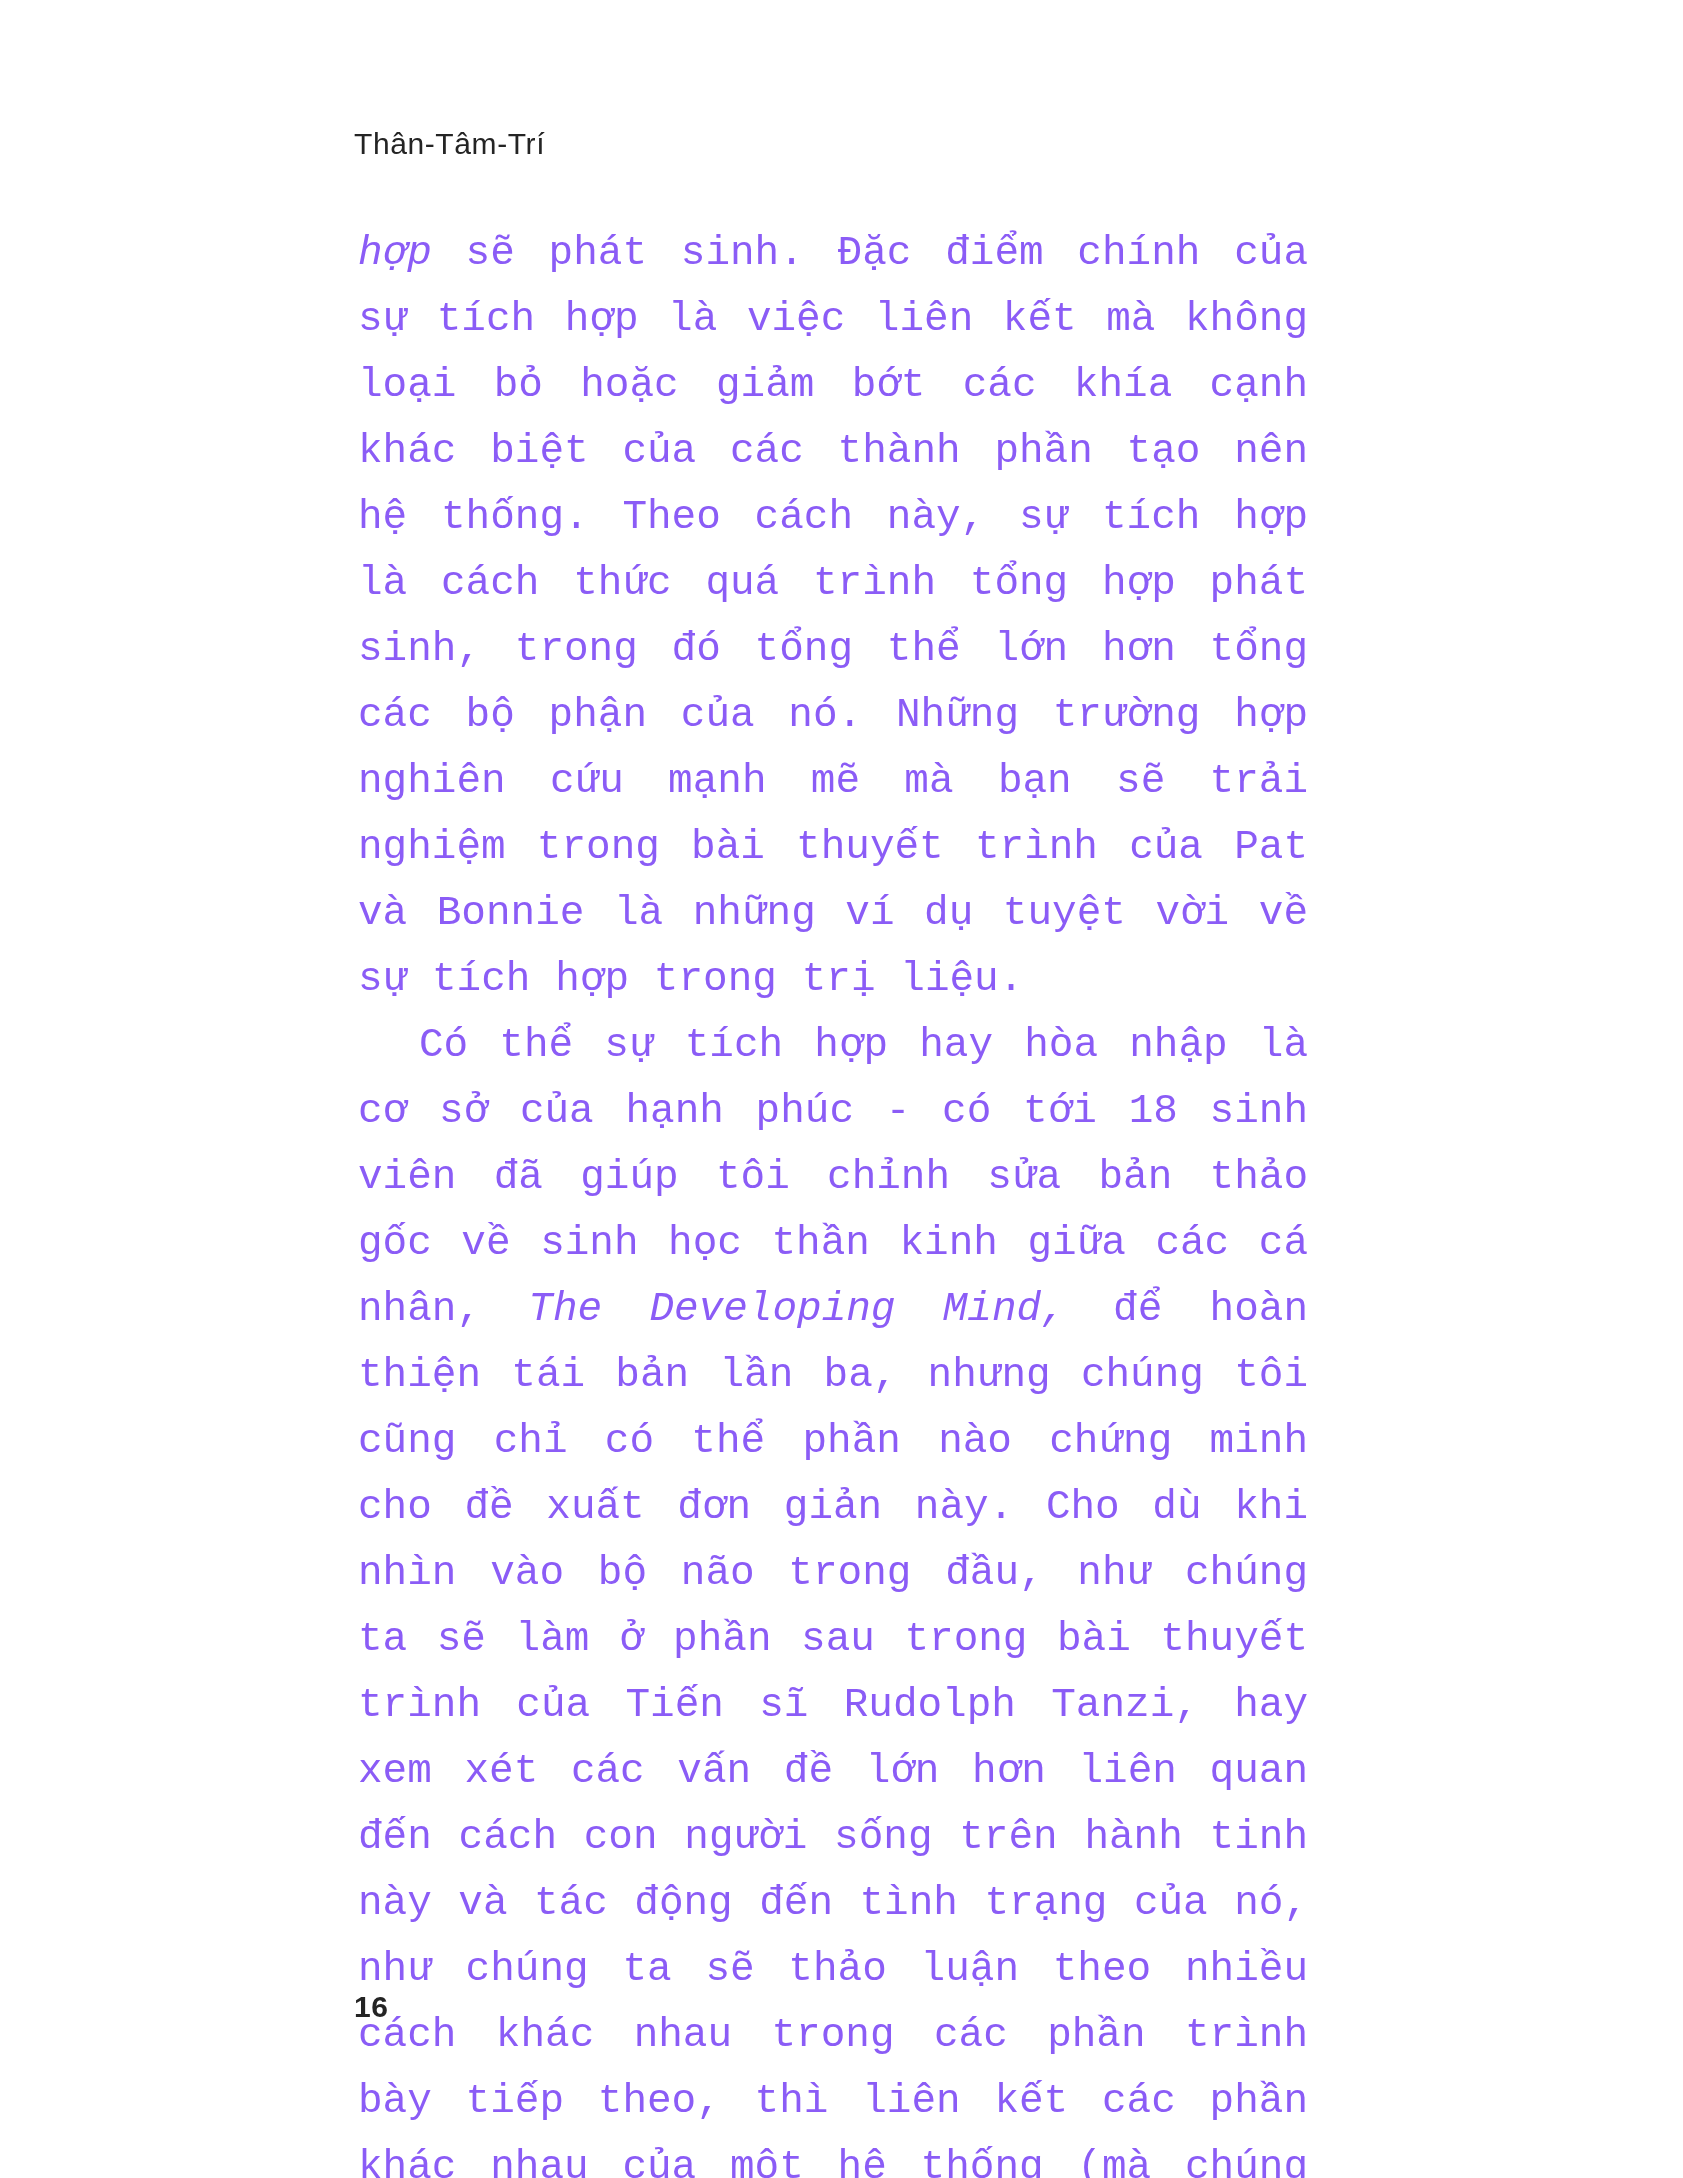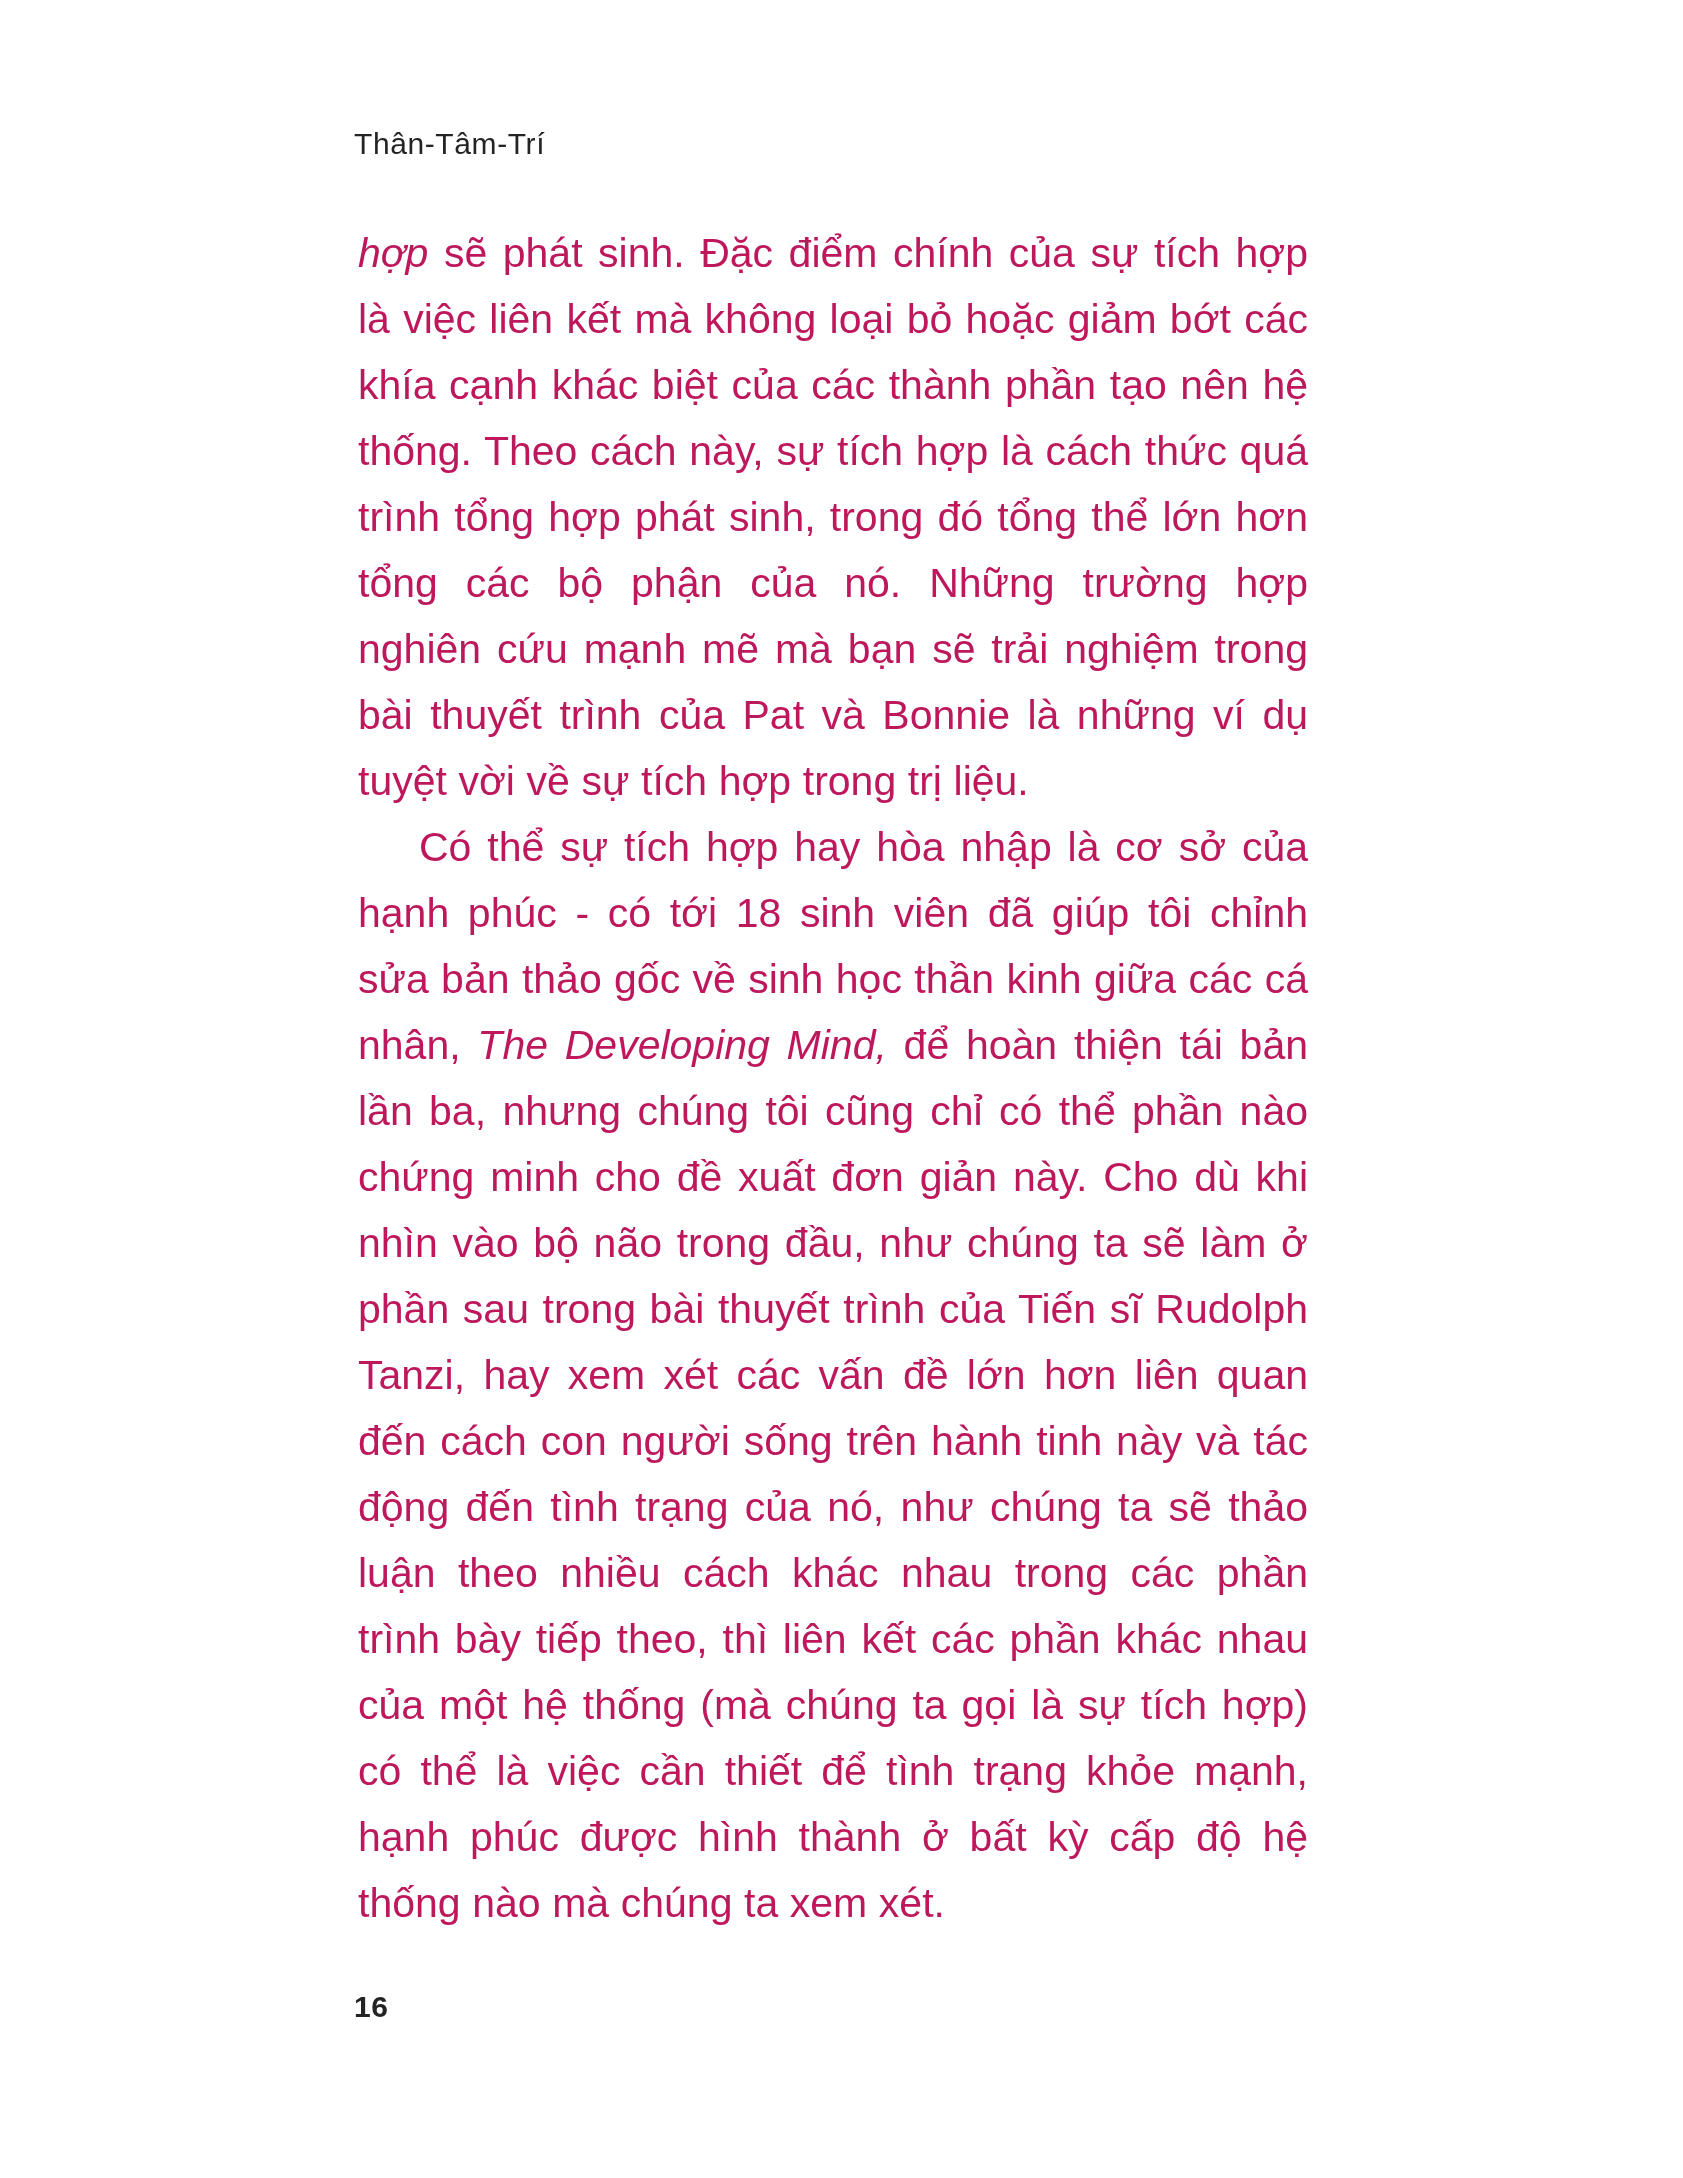--- a/index.html
+++ b/index.html
@@ -39,27 +39,27 @@
 
   
   .textblock {
     position: absolute;
     left: 358px;
     top: 220px;
     width: 950px;
   }
 
   .para {
-    font-family: Liberation Sans, sans-serif;
+    font-family: Liberation Mono, monospace;
     font-size: 41px;
     line-height: 66px;
     text-align: justify;
     text-justify: inter-word;
     margin: 0;
-    color: #be185d;
+    color: #8b5cf6;
     hyphens: none;
     word-spacing: 0.2px;
   }
 
   .para + .para {
     margin-top: 0px;
   }
 
   .para.indented {
     text-indent: 61px;

